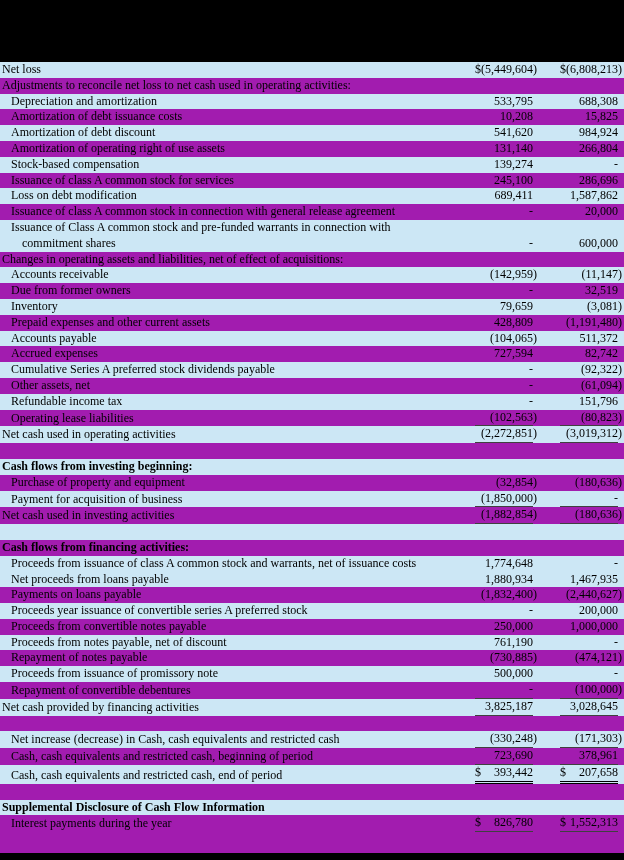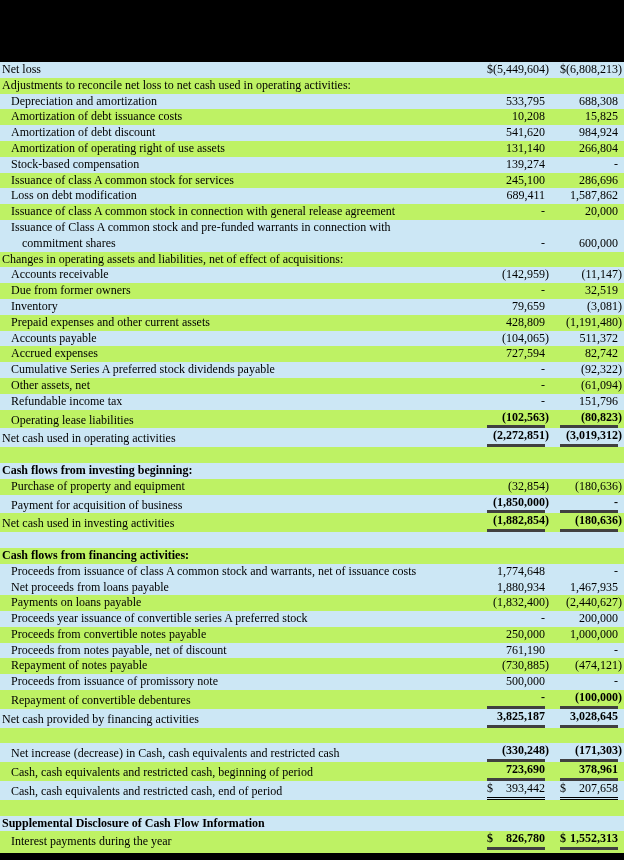--- a/index.html
+++ b/index.html
@@ -5,21 +5,21 @@
   * { margin: 0; padding: 0; box-sizing: border-box; }
   html, body { background: #ffffff; }
   body {
     width: 624px; height: 860px;
     font-family: "Liberation Serif", serif;
     color: #000;
   }
   .page {
     position: relative;
     width: 624px; height: 860px;
-    background: #bef264;
+    background: #a21caf;
     overflow: hidden;
   }
   .topbar {
     position: absolute; top: 0; left: 0;
     width: 624px; height: 62px;
     background: #000;
   }
   .art { position: absolute; background: #000; }
   .botbar {
     position: absolute; left: 0; bottom: 0;
@@ -44,23 +44,23 @@
   .label .l2 { display: block; padding-left: 11px; white-space: nowrap; font-family: Liberation Serif, serif; }
   .bold { font-weight: bold; }
   .num {
     display: flex;
     justify-content: flex-end;
     align-items: baseline;
     width: 58px;
     flex: 0 0 58px;
     white-space: nowrap;
   }
-  .num.c1 { margin-right: 15px; }
+  .num.c1 { margin-right: 27px; }
   .num.has-cur { justify-content: space-between; }
-  .num.u  { border-bottom: 3px solid #404040; font-weight: bold; }
+  .num.u  { border-bottom: 1px solid #404040; }
   .num.uu { border-bottom: 3px double #000; }
   .val.hang { margin-right: -4px; }
 </style>
 </head>
 <body>
 
 <div class="page">
   <div class="topbar">
     <div class="art" style="left:96px;  top:59px; width:36px; height:3px;"></div>
     <div class="art" style="left:154px; top:59px; width:22px; height:3px;"></div>

